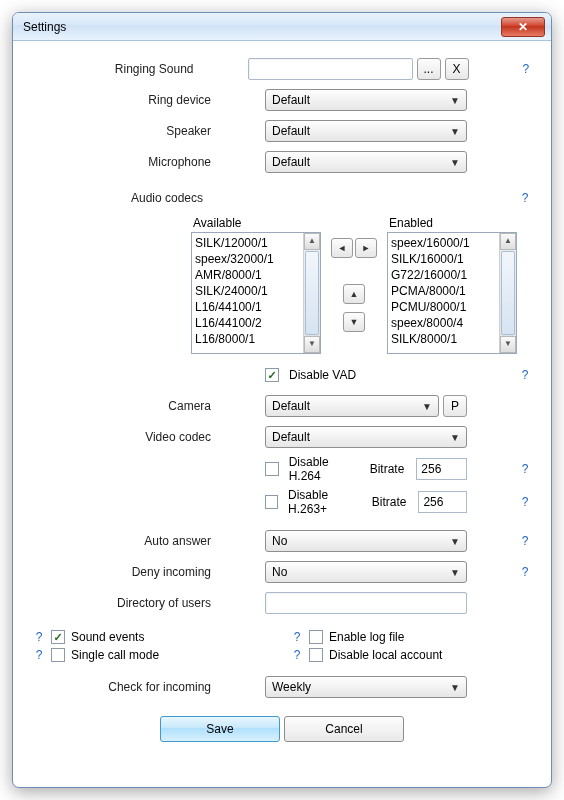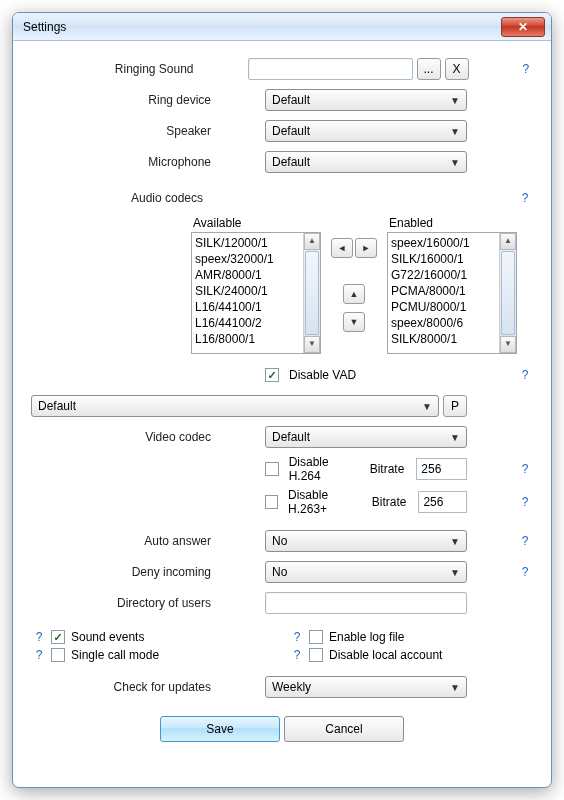--- a/index.html
+++ b/index.html
@@ -178,21 +178,21 @@
       </div>
       <div>
         <div class="col-title">Enabled</div>
         <div class="listbox">
           <div class="listitems" id="enab-items">
               <div>speex/16000/1</div>
               <div>SILK/16000/1</div>
               <div>G722/16000/1</div>
               <div>PCMA/8000/1</div>
               <div>PCMU/8000/1</div>
-              <div>speex/8000/6</div>
+              <div>speex/8000/4</div>
               <div>SILK/8000/1</div>
             </div>
           <div class="scrollbar">
             <div class="sb-btn">▲</div>
             <div class="sb-thumb"></div>
             <div class="sb-btn">▼</div>
           </div>
         </div>
       </div>
     </div>
@@ -200,20 +200,21 @@
     <div class="row">
       <div class="lbl"></div>
       <div class="field chk-row">
         <span class="chk checked"></span>
         <span>Disable VAD</span>
       </div>
       <span class="help">?</span>
     </div>
 
     <div class="row">
+      <div class="lbl">Camera</div>
       <div class="field">
         <div class="select">
           <span>Default</span>
           <span class="arrow">▼</span>
         </div>
         <button class="btn-sm">P</button>
       </div>
       <span class="help" style="visibility:hidden">?</span>
     </div>
 
@@ -307,21 +308,21 @@
         </div>
         <div class="bc-row">
           <span class="help-before">?</span>
           <span class="chk"></span>
           <span>Disable local account</span>
         </div>
       </div>
     </div>
 
     <div class="row" style="margin-top:8px">
-      <div class="lbl">Check for updates</div>
+      <div class="lbl">Check for incoming</div>
       <div class="field">
         <div class="select">
           <span>Weekly</span>
           <span class="arrow">▼</span>
         </div>
       </div>
       <span class="help" style="visibility:hidden">?</span>
     </div>
 
     <div class="foot-btns">

